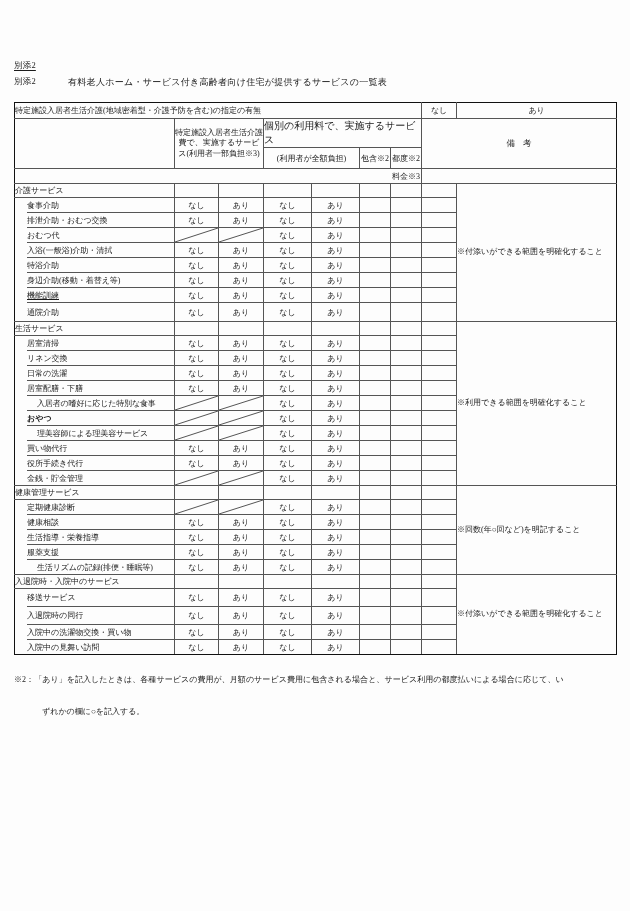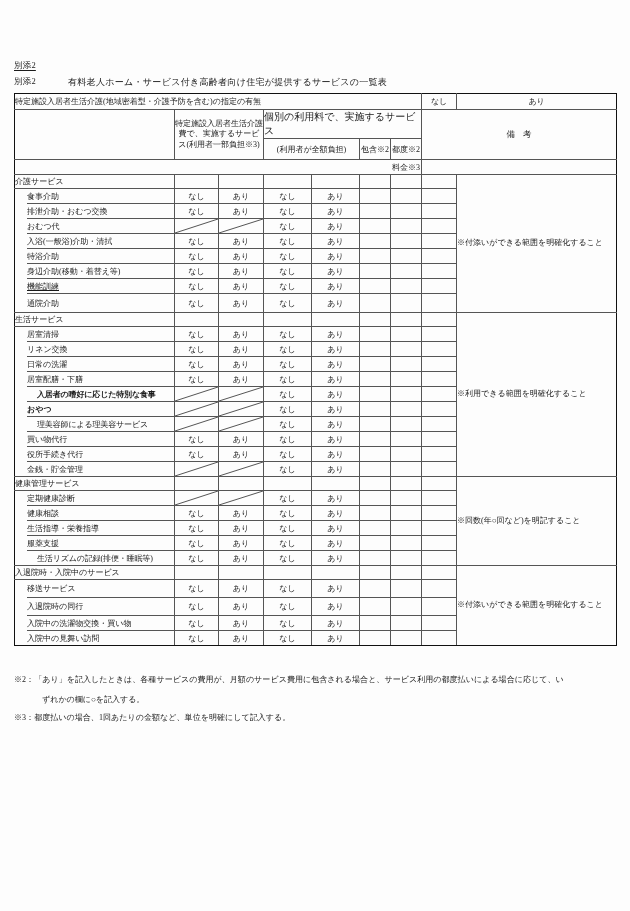--- a/index.html
+++ b/index.html
@@ -39,21 +39,21 @@
   #doc-title {
     left: 68px; top: 76px;
     font-size: 9px;
     letter-spacing: 0.3px;
   }
 
   
   .tbl-wrap {
     position: absolute;
     left: 14px;
-    top: 93px;
+    top: 102px;
     width: 602px;
   }
   table.main {
     border-collapse: collapse;
     table-layout: fixed;
     width: 602px;
     font-size: 8px;
   }
   table.main td {
     border: 0.6px solid #555;
@@ -142,21 +142,21 @@
     width: 604px;
     font-size: 8px;
     line-height: 1.0;
   }
   .note {
     margin-bottom: 10px;
     position: relative;
     padding-left: 0;
   }
   .note-l1 { white-space: nowrap; letter-spacing: 0.05px; }
-  .note-l2 { margin-left: 28px; margin-top: 12px; white-space: nowrap; }
+  .note-l2 { margin-left: 28px; margin-top: 24px; white-space: nowrap; }
 </style>
 </head>
 <body>
 
 <div class="page">
 
   <div class="label-row" id="doc-tag-1">別添2</div>
   <div class="label-row" id="doc-tag-2">別添2</div>
   <div class="label-row" id="doc-title">有料老人ホーム・サービス付き高齢者向け住宅が提供するサービスの一覧表</div>
 
@@ -353,21 +353,21 @@
             <td class="val">なし</td>
             <td class="val">あり</td>
             <td class="val">なし</td>
             <td class="val">あり</td>
             <td></td>
             <td></td>
             <td class="thick-left"></td>
           </tr>
           <tr>
             <td class="thick-left" style="border-right-color: transparent; border-top-color: transparent; border-bottom-color: transparent;"></td>
-            <td class="item-name tight" style="height: 14px; font-weight: bold;">入居者の嗜好に応じた特別な食事</td>
+            <td class="item-name tight" style="height: 14px;">入居者の嗜好に応じた特別な食事</td>
             <td class="val slash">
               <svg preserveAspectRatio="none" viewBox="0 0 100 100">
                 <line x1="0" y1="100" x2="100" y2="0" stroke="#555" stroke-width="1" vector-effect="non-scaling-stroke"></line>
               </svg>
             </td>
             <td class="val slash">
               <svg preserveAspectRatio="none" viewBox="0 0 100 100">
                 <line x1="0" y1="100" x2="100" y2="0" stroke="#555" stroke-width="1" vector-effect="non-scaling-stroke"></line>
               </svg>
             </td>
@@ -587,18 +587,15 @@
           </tr>
         </tbody>
     </table>
   </div>
 
   <div class="notes">
     <div class="note">
       <div class="note-l1">※2：「あり」を記入したときは、各種サービスの費用が、月額のサービス費用に包含される場合と、サービス利用の都度払いによる場合に応じて、い</div>
       <div class="note-l2">ずれかの欄に○を記入する。</div>
     </div>
-    <div class="note">
-      <div class="note-l1">※3：都度払いの場合、1回あたりの金額など、単位を明確にして記入する。</div>
-    </div>
   </div>
 
 </div>
 
 </body></html>

